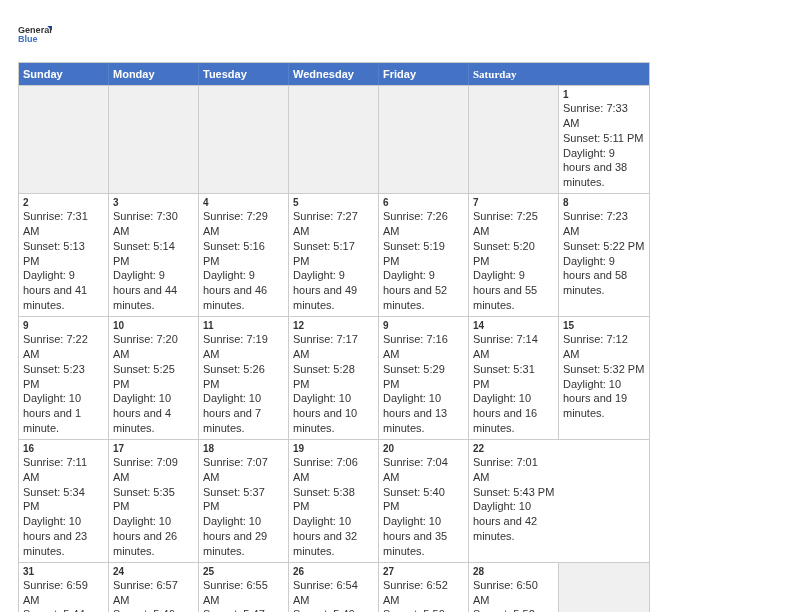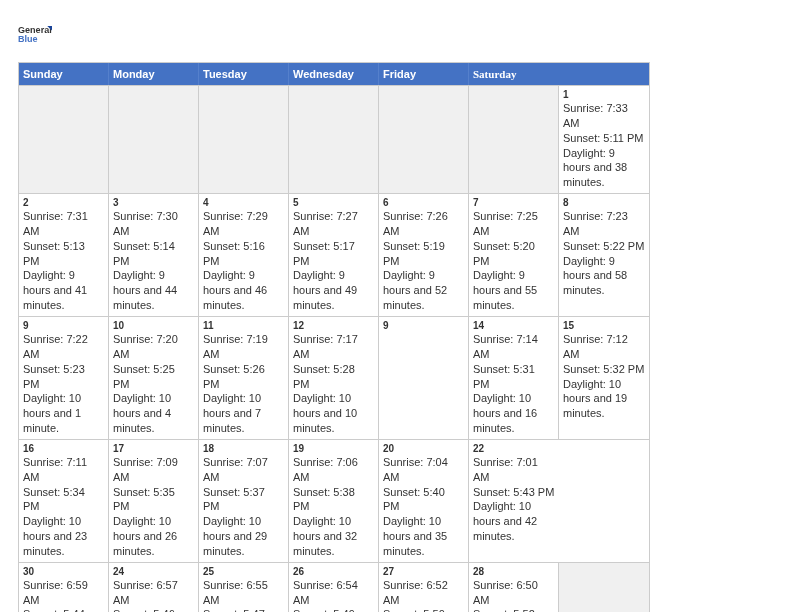--- a/index.html
+++ b/index.html
@@ -179,20 +179,21 @@
           <div class="cal-cell">
             <span class="day-num">11</span>
             <div class="day-info">Sunrise: 7:19 AM<br>Sunset: 5:26 PM<br>Daylight: 10 hours and 7 minutes.</div>
           </div>
           <div class="cal-cell">
             <span class="day-num">12</span>
             <div class="day-info">Sunrise: 7:17 AM<br>Sunset: 5:28 PM<br>Daylight: 10 hours and 10 minutes.</div>
           </div>
           <div class="cal-cell">
             <span class="day-num">9</span>
+            <div class="day-info">Sunrise: 7:16 AM<br>Sunset: 5:29 PM<br>Daylight: 10 hours and 13 minutes.</div>
           </div>
           <div class="cal-cell">
             <span class="day-num">14</span>
             <div class="day-info">Sunrise: 7:14 AM<br>Sunset: 5:31 PM<br>Daylight: 10 hours and 16 minutes.</div>
           </div>
           <div class="cal-cell">
             <span class="day-num">15</span>
             <div class="day-info">Sunrise: 7:12 AM<br>Sunset: 5:32 PM<br>Daylight: 10 hours and 19 minutes.</div>
           </div>
         </div>
@@ -217,21 +218,21 @@
             <span class="day-num">20</span>
             <div class="day-info">Sunrise: 7:04 AM<br>Sunset: 5:40 PM<br>Daylight: 10 hours and 35 minutes.</div>
           </div>
           <div class="cal-cell">
             <span class="day-num">22</span>
             <div class="day-info">Sunrise: 7:01 AM<br>Sunset: 5:43 PM<br>Daylight: 10 hours and 42 minutes.</div>
           </div>
         </div>
         <div class="cal-row">
           <div class="cal-cell">
-            <span class="day-num">30</span>
+            <span class="day-num">31</span>
             <div class="day-info">Sunrise: 6:59 AM<br>Sunset: 5:44 PM<br>Daylight: 10 hours and 45 minutes.</div>
           </div>
           <div class="cal-cell">
             <span class="day-num">24</span>
             <div class="day-info">Sunrise: 6:57 AM<br>Sunset: 5:46 PM<br>Daylight: 10 hours and 48 minutes.</div>
           </div>
           <div class="cal-cell">
             <span class="day-num">25</span>
             <div class="day-info">Sunrise: 6:55 AM<br>Sunset: 5:47 PM<br>Daylight: 10 hours and 51 minutes.</div>
           </div>

